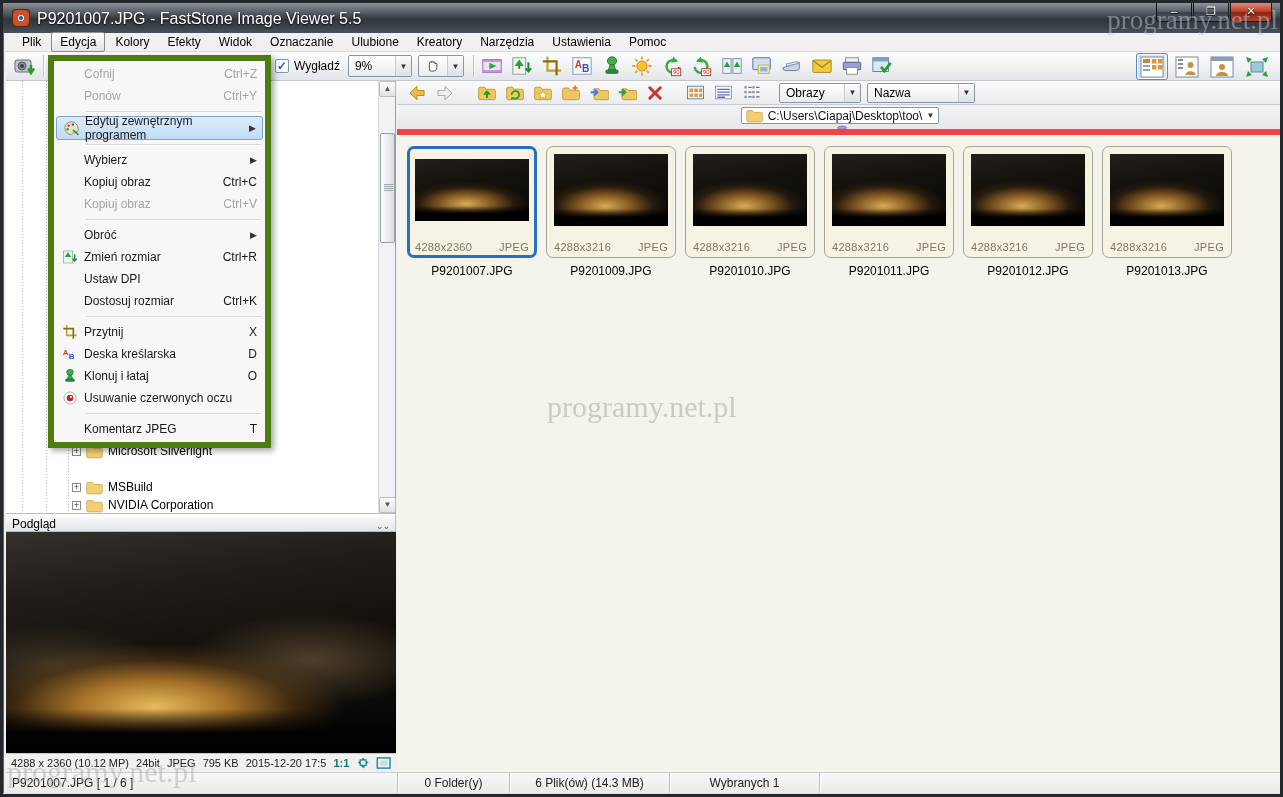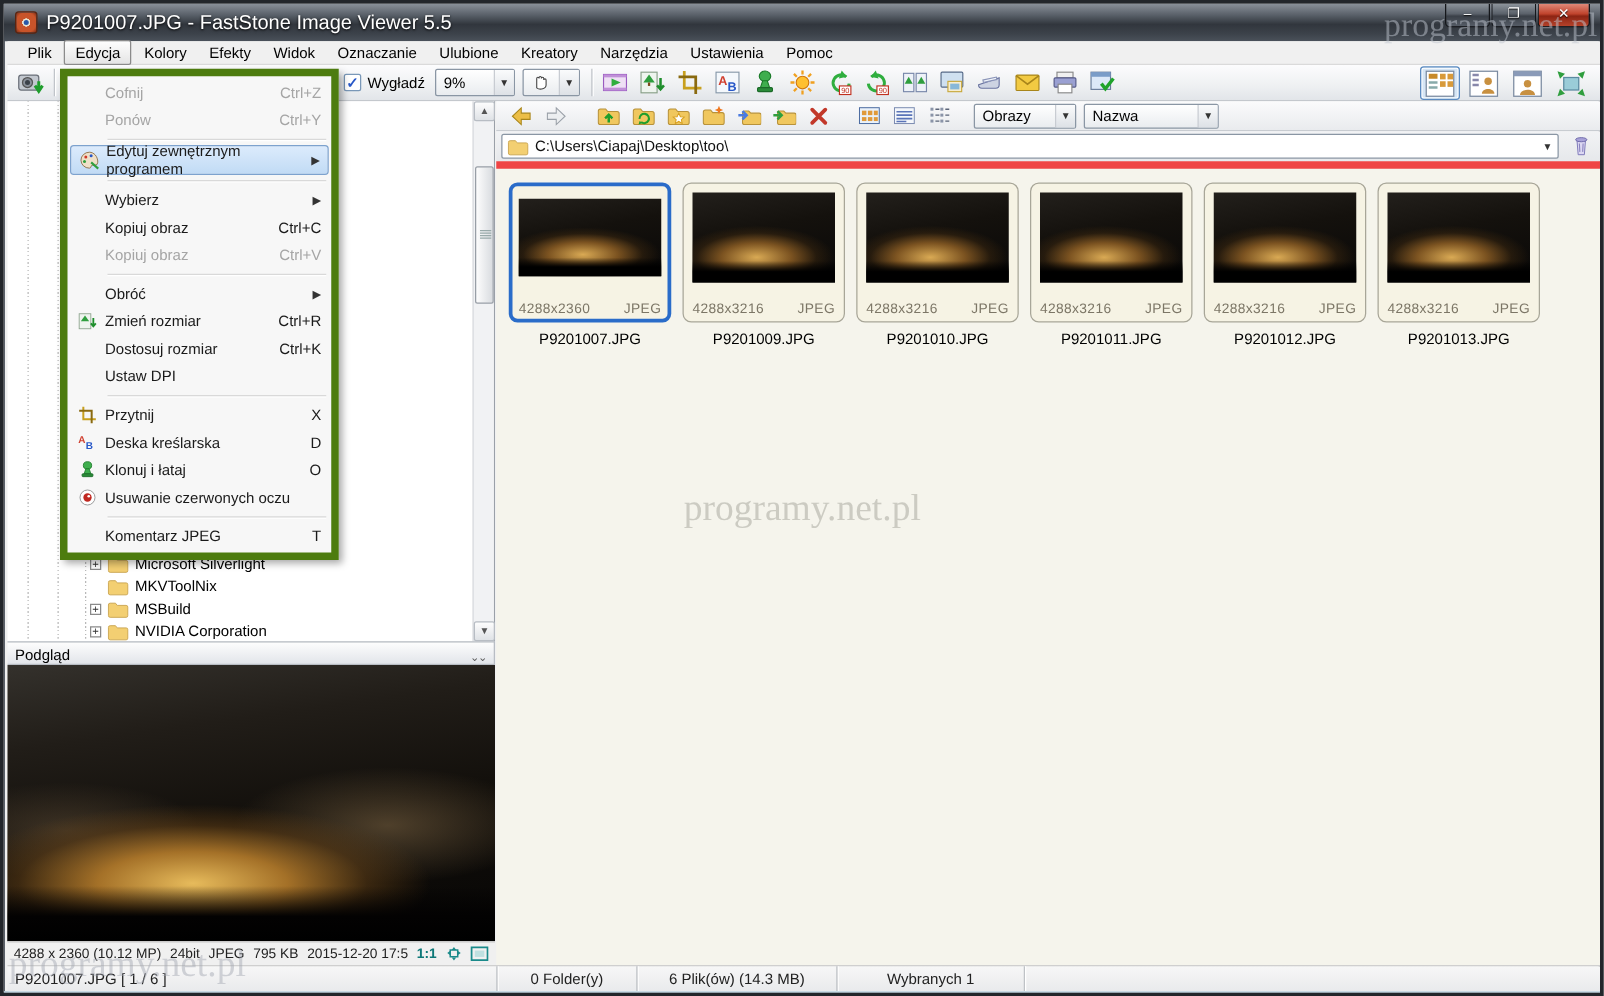--- a/index.html
+++ b/index.html
@@ -113,21 +113,21 @@
   .segend { flex:1; border-right:none; }
   .bottom-edge { position:absolute; left:0; top:790px; width:100%; height:7px;
     background:linear-gradient(#cfe6f2,#8fb6d4); }
 
   
   .navbar { position:absolute; left:394px; top:78px; width:886px; height:24px;
     background:linear-gradient(#fbfbfc,#e9ebee); border-bottom:1px solid #c8ccd1; display:flex; align-items:center; padding-left:6px; }
   .nbtn { width:28px; height:22px; display:flex; align-items:center; justify-content:center; }
   .navbar .combo { height:20px; }
   .addrbar { position:absolute; left:394px; top:102px; width:886px; height:24px;
-    background:linear-gradient(#f2f3f5,#e6e8eb); display:flex; align-items:center; padding:2px 4px; }
+    background:linear-gradient(#f2f3f5,#e6e8eb); display:flex; align-items:center; padding:2px 4px;flex-direction:column; }
   .addr-field { flex:1; height:20px; background:#fff; border:1px solid #8a96a4; border-radius:2px;
     display:flex; align-items:center; padding-left:4px; }
   .addr-field .path { margin-left:5px; color:#111; }
   .addr-field .arr { margin-left:auto; width:16px; text-align:center; font-size:8px; color:#333; }
   .files { position:absolute; left:394px; top:126px; width:886px; height:643px; background:#f5f4ec; border-top:6px solid #ef4444; }
   .thumbrow { position:absolute; left:10px; top:11px; display:flex; gap:9px; }
   .tcell { width:130px; }
   .card { width:130px; height:112px; background:#f6f3e4; border:1px solid #a8a698; border-radius:7px;
     padding:7px 7px 4px; display:flex; flex-direction:column; }
   .tcell.sel .card { border:3px solid #2a6cc9; padding:5px 5px 2px; }
@@ -363,27 +363,20 @@
           </svg>
         <span>Internet Explorer</span>
         </div>
       <div class="trow" style="top:361px">
         <div class="expander">+</div>
         <svg width="17" height="15" viewBox="0 0 24 20">
             <path d="M1 5 q0-2 2-2 h6 l2 2.5 h10 q2 0 2 2 V17 q0 2-2 2 H3 q-2 0-2-2 z" fill="#f3cf72" stroke="#c7a14a"></path>
           </svg>
         <span>Microsoft Silverlight</span>
         </div>
-      <div class="trow" style="top:379px">
-        <div class="noexp"></div>
-        <svg width="17" height="15" viewBox="0 0 24 20">
-            <path d="M1 5 q0-2 2-2 h6 l2 2.5 h10 q2 0 2 2 V17 q0 2-2 2 H3 q-2 0-2-2 z" fill="#f3cf72" stroke="#c7a14a"></path>
-          </svg>
-        <span>MKVToolNix</span>
-        </div>
       <div class="trow" style="top:397px">
         <div class="expander">+</div>
         <svg width="17" height="15" viewBox="0 0 24 20">
             <path d="M1 5 q0-2 2-2 h6 l2 2.5 h10 q2 0 2 2 V17 q0 2-2 2 H3 q-2 0-2-2 z" fill="#f3cf72" stroke="#c7a14a"></path>
           </svg>
         <span>MSBuild</span>
         </div>
       <div class="trow" style="top:415px">
         <div class="expander">+</div>
         <svg width="17" height="15" viewBox="0 0 24 20">
@@ -452,26 +445,26 @@
             <rect x="2" y="3" width="14" height="18" fill="#eef4ee" stroke="#88a088"></rect>
             <path d="M9 5 L14 12 H4 Z" fill="#2f9e3e"></path>
             <path d="M19 8 v10 M16 14.5 l3 3.5 3-3.5" stroke="#1f8e2c" stroke-width="2.2" fill="none"></path>
           </svg>
         </div>
       <span class="mlabel">Zmień rozmiar</span>
         <span class="mshort">Ctrl+R</span>
       </div>
     <div class="mrow">
         <div class="mico"></div>
+        <span class="mlabel">Ustaw DPI</span>
+      </div>
+    <div class="mrow">
+        <div class="mico"></div>
         <span class="mlabel">Dostosuj rozmiar</span>
         <span class="mshort">Ctrl+K</span>
-      </div>
-    <div class="mrow">
-        <div class="mico"></div>
-        <span class="mlabel">Ustaw DPI</span>
       </div>
     <div class="msep"></div>
     <div class="mrow">
         <div class="mico">
       <svg width="16" height="16" viewBox="0 0 24 24">
             <path d="M7 2 v15 h15" fill="none" stroke="#c8a01e" stroke-width="2.4"></path>
             <path d="M2 7 h15 v15" fill="none" stroke="#8a6a10" stroke-width="2.4"></path>
           </svg>
         </div>
       <span class="mlabel">Przytnij</span>

